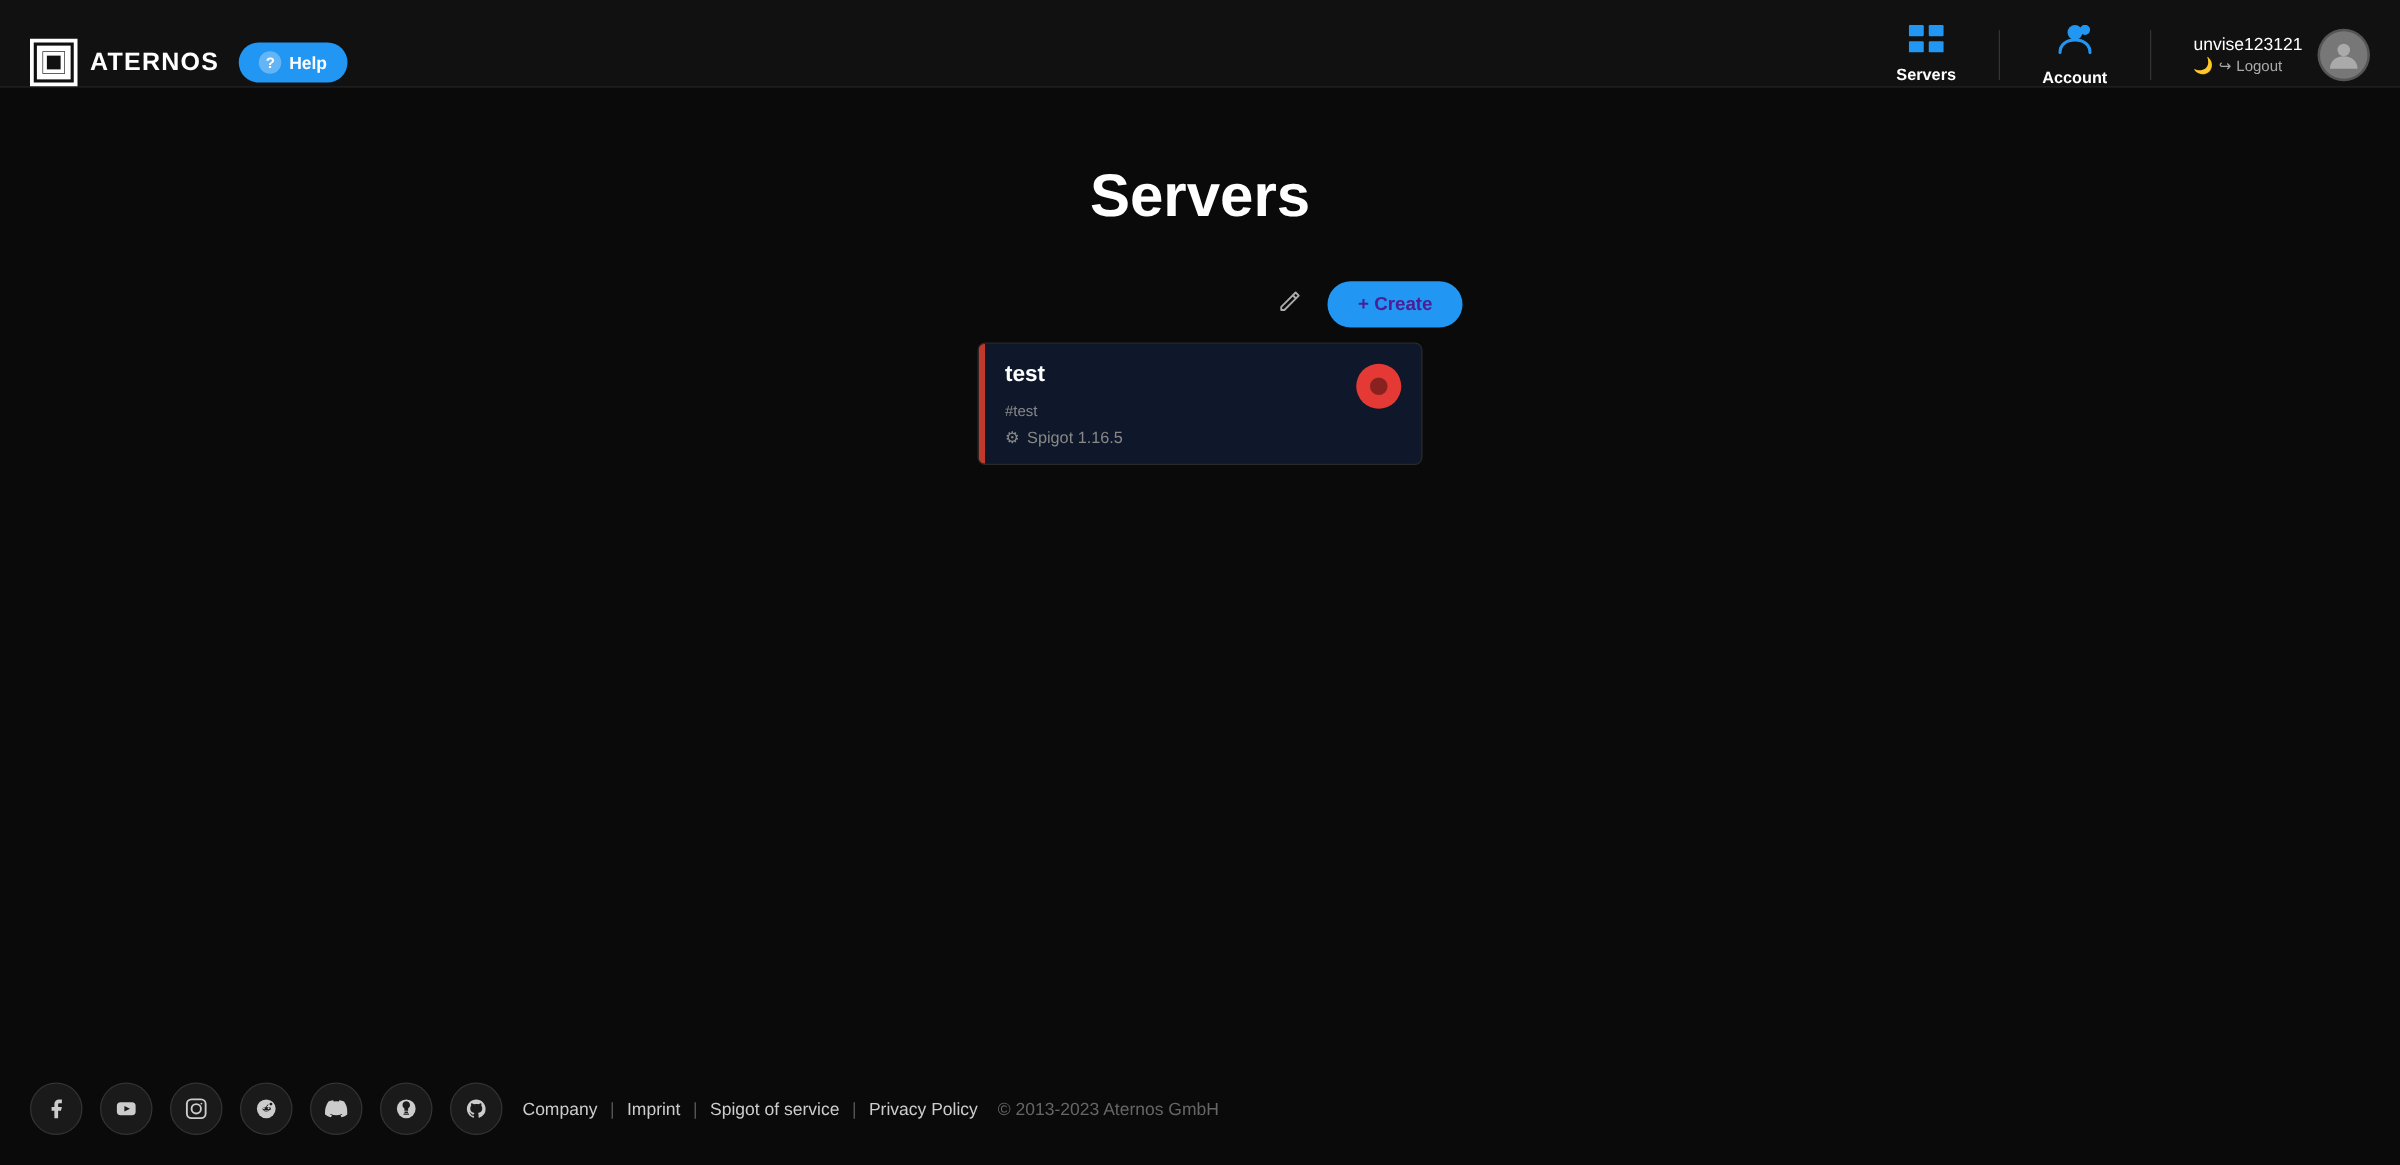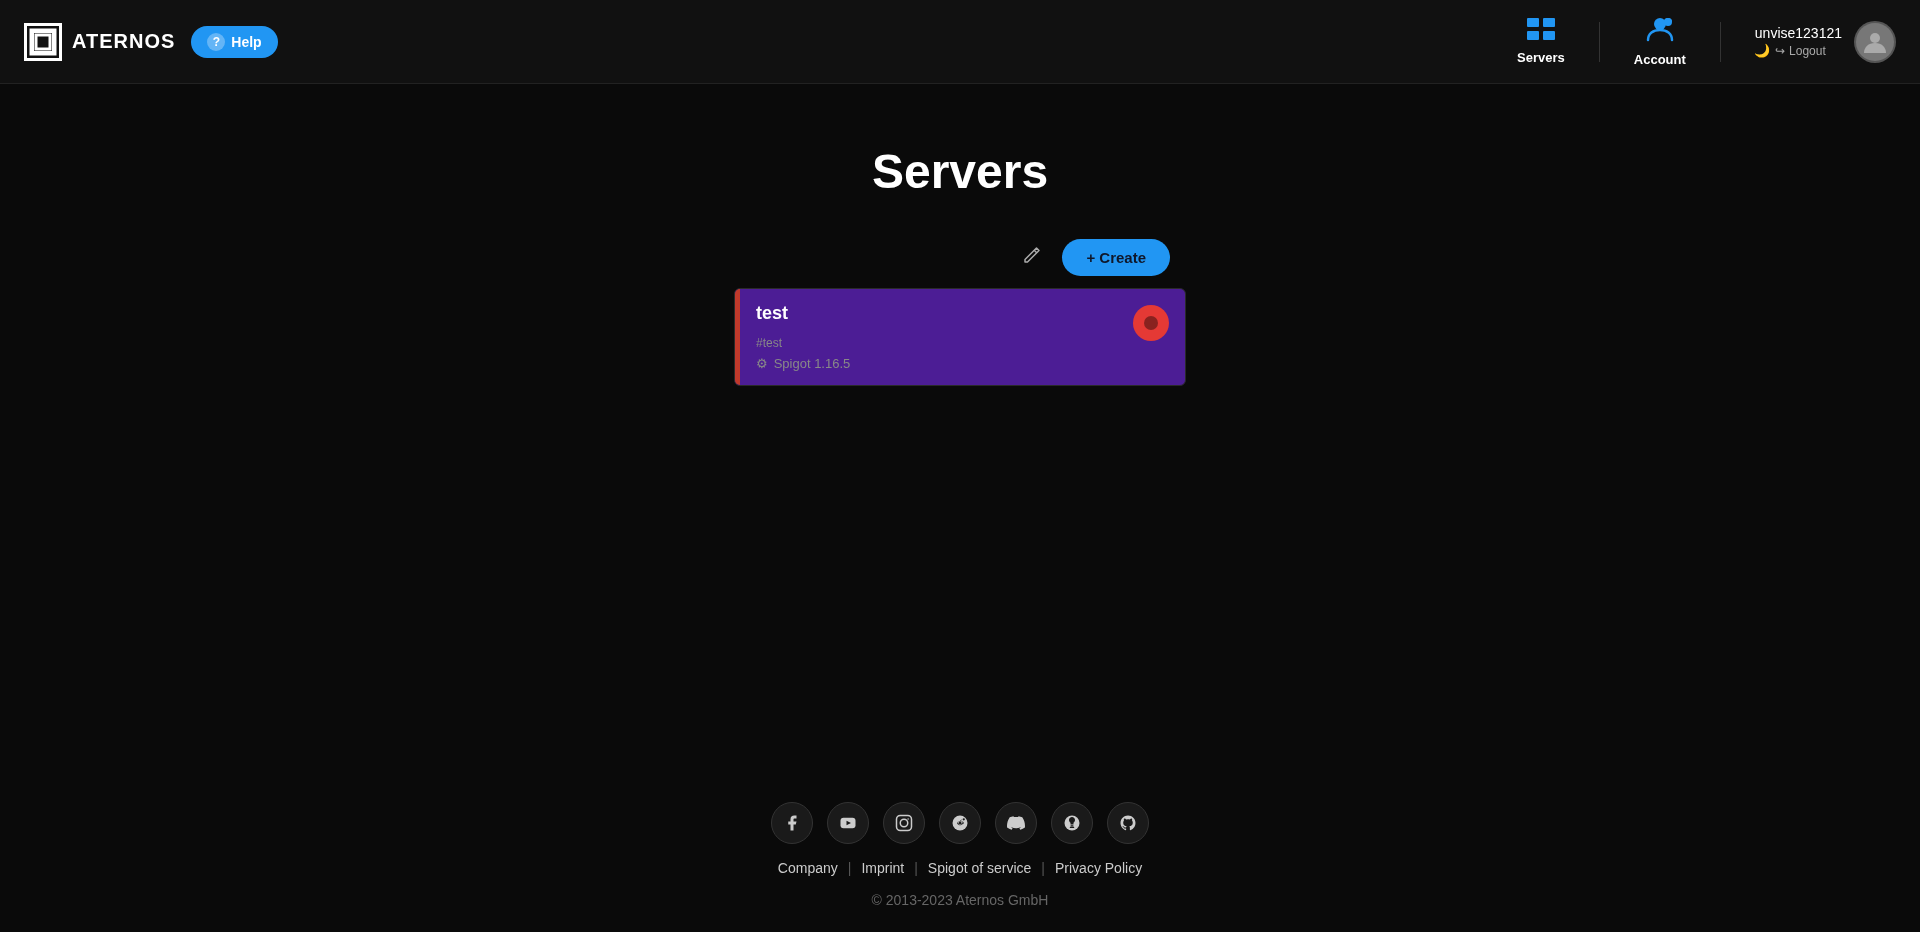--- a/index.html
+++ b/index.html
@@ -8,23 +8,23 @@
       color: #ffffff;
       font-family: 'Segoe UI', Arial, sans-serif;
       min-height: 932px;
       display: flex;
       flex-direction: column;
     }
 
     
     .navbar {
       background-color: #111111;
-      height: 84px;
-      display: flex;
-      align-items: center;
+      height: 70px;
+      display: flex;
+      align-items: flex-end;
       padding: 0 24px;
       border-bottom: 1px solid #222;
       flex-shrink: 0;
     }
     .navbar-left {
       display: flex;
       align-items: center;
       gap: 16px;
       flex: 1;
     }
@@ -185,36 +185,36 @@
       background: none;
       border: none;
       color: #aaaaaa;
       cursor: pointer;
       font-size: 20px;
       padding: 4px 8px;
     }
 
     .create-btn {
       background-color: #2196F3;
-      color: #0f172a;
+      color: #4c1d95;
       border: none;
       border-radius: 24px;
       padding: 10px 24px;
       font-size: 15px;
       font-weight: 700;
       cursor: pointer;
       display: flex;
       align-items: center;
       gap: 6px;
     }
 
     
     .server-card {
-      width: 452px;
-      background-color: #4c1d95;
+      width: 356px;
+      background-color: #0f172a;
       border-radius: 6px;
       overflow: hidden;
       display: flex;
       cursor: pointer;
       border: 1px solid #2a2a2a;
     }
     .server-card-accent {
       width: 5px;
       background-color: #c0392b;
       flex-shrink: 0;
@@ -268,21 +268,21 @@
     }
     .gear-icon-small {
       font-size: 13px;
       color: #888888;
     }
 
     
     .footer {
       padding: 30px 24px 24px;
       display: flex;
-      flex-direction: column;
+      flex-direction: row;
       align-items: center;
       gap: 16px;
       flex-shrink: 0;
     }
     .social-icons {
       display: flex;
       gap: 14px;
     }
     .social-icon-btn {
       width: 42px;

